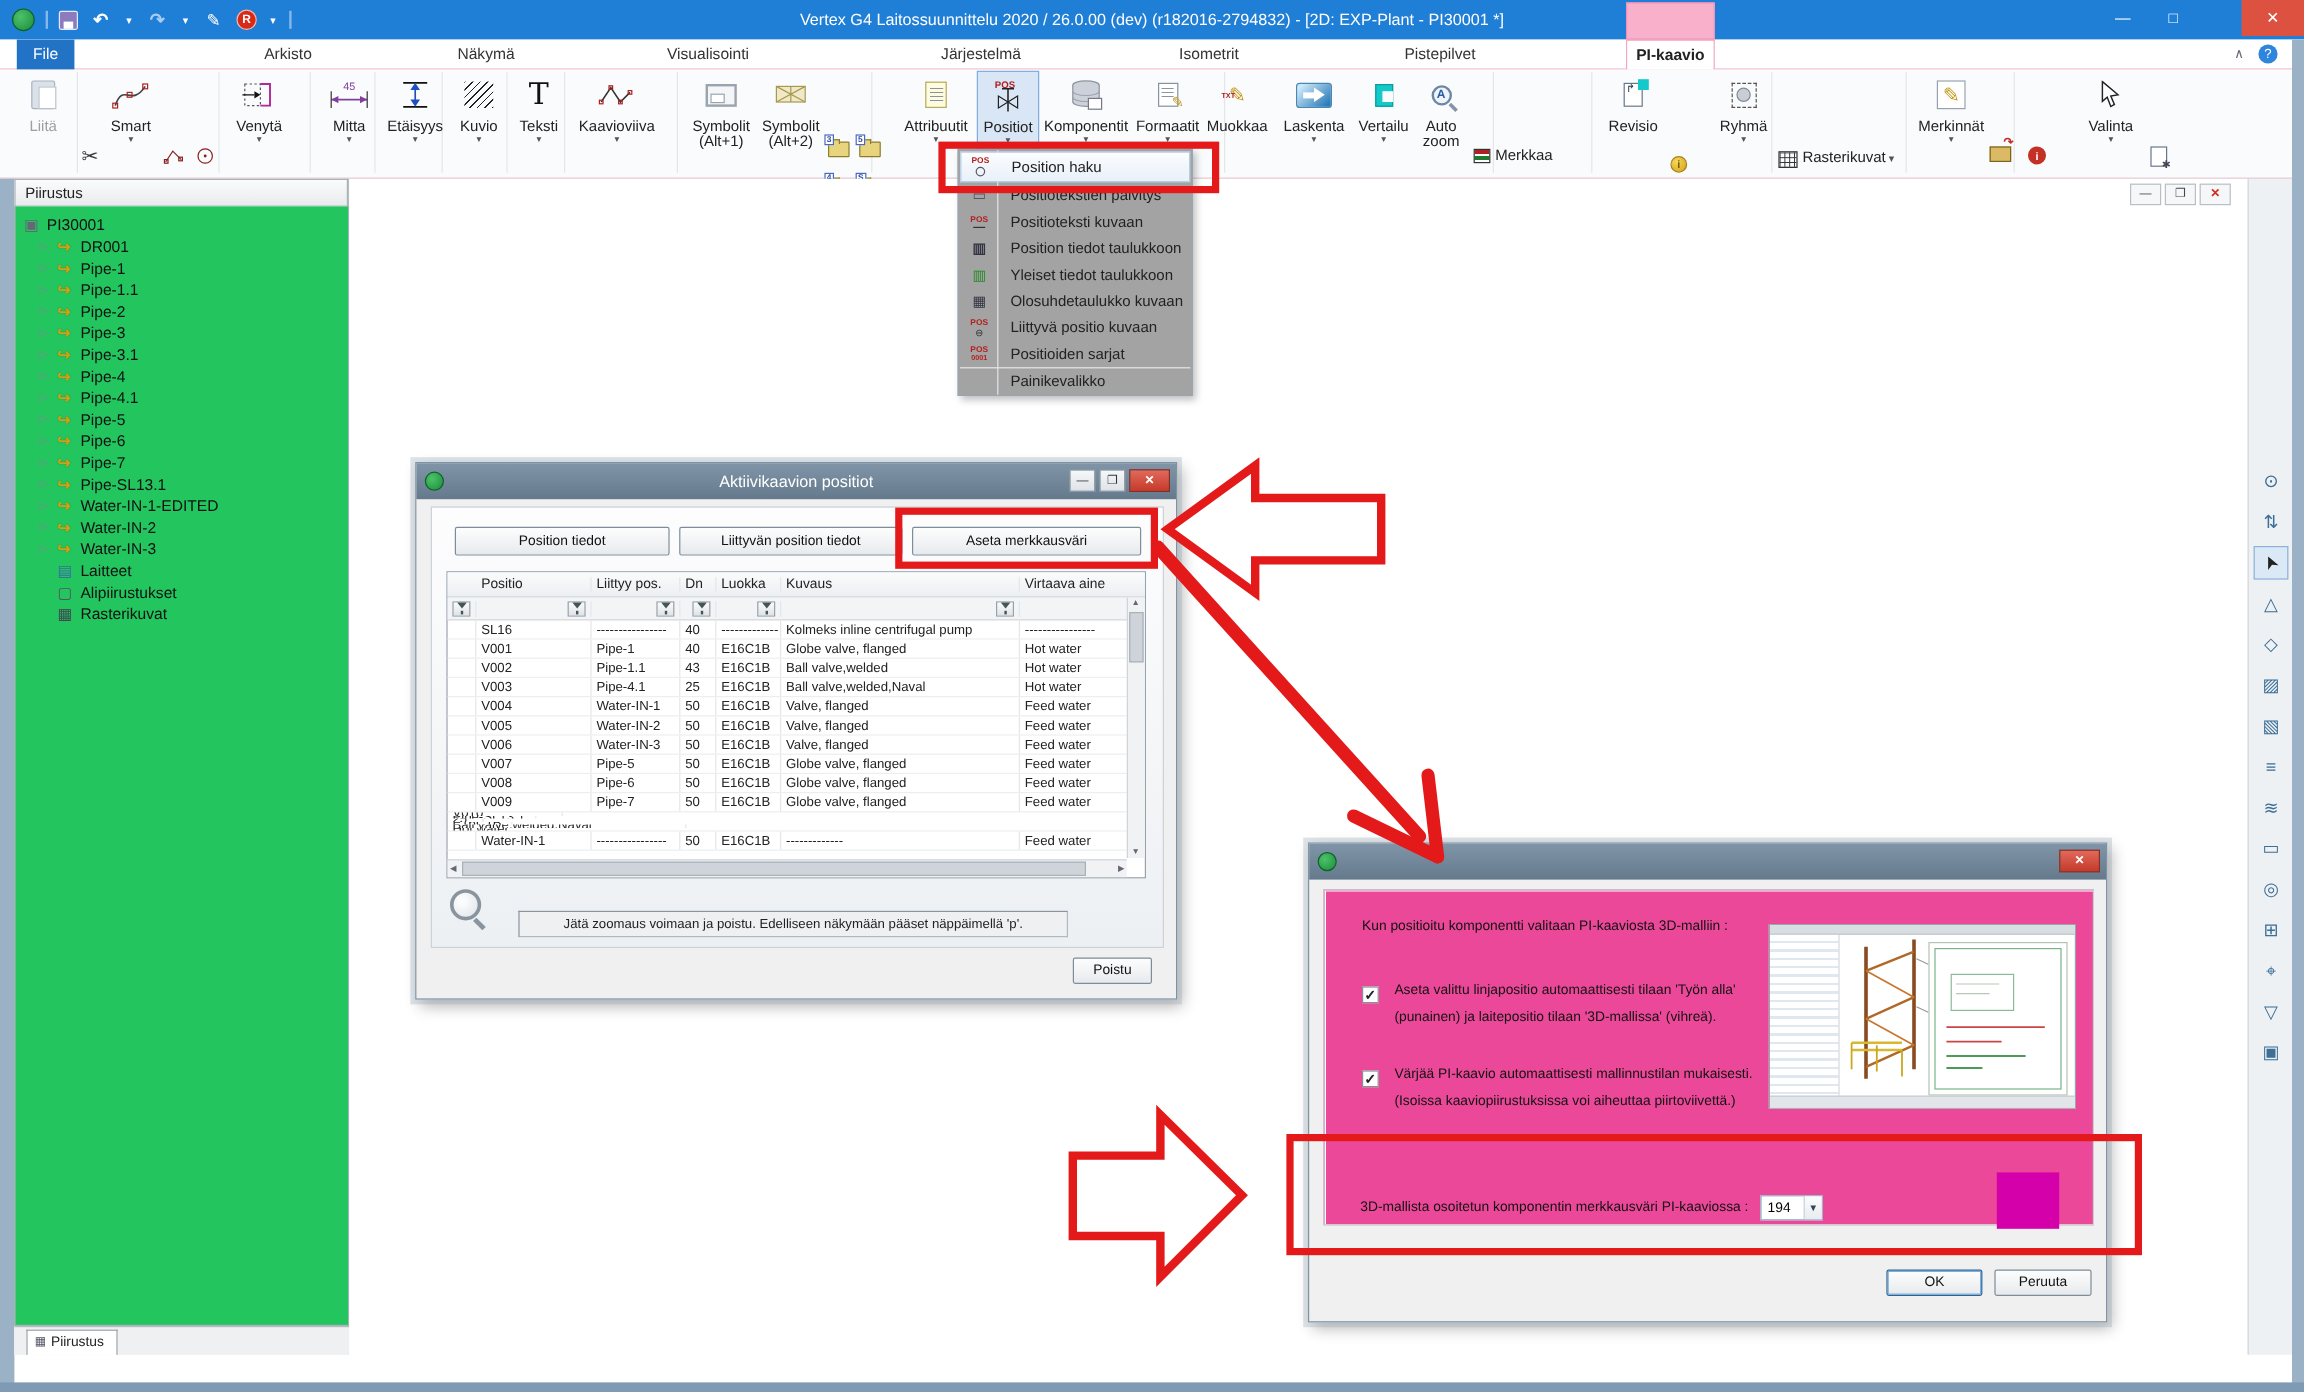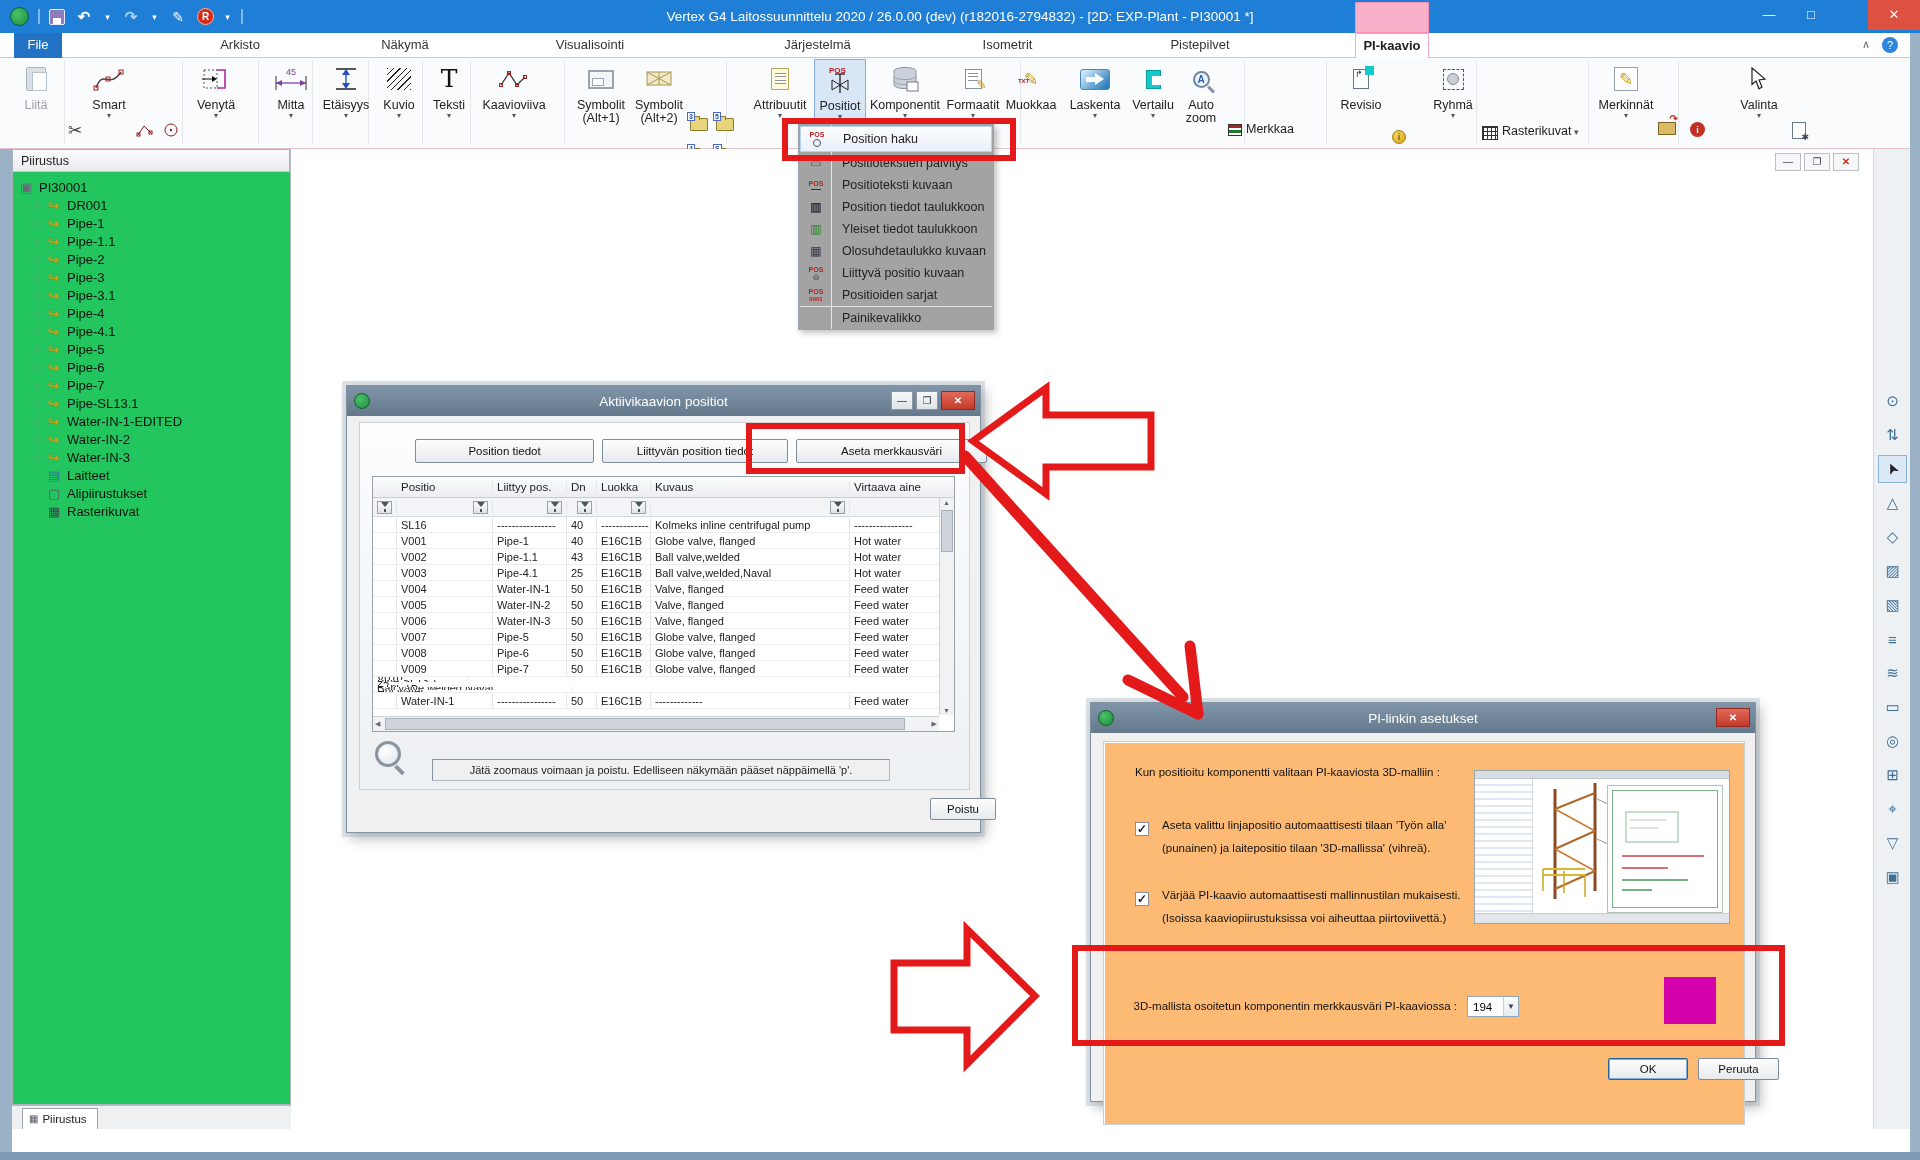--- a/index.html
+++ b/index.html
@@ -183,21 +183,21 @@
 
   
   .dlg{position:absolute;background:#f0f0f0;border:1px solid #7f93a2;box-shadow:0 0 0 4px rgba(160,175,190,.35),4px 5px 12px rgba(0,0,0,.3);z-index:20;}
   .dlg-title{height:30px;background:linear-gradient(#8096a8,#64798c);color:#fff;font-size:13.5px;display:flex;align-items:center;position:relative;}
   .dlg-title .cap{position:absolute;left:0;right:0;text-align:center;}
   .plant-ico{width:16px;height:16px;border-radius:50%;background:radial-gradient(circle at 35% 35%,#4cc26a,#1d8c3c);border:1px solid #0d6226;margin-left:7px;z-index:1;}
   .dlg-ctrls{position:absolute;right:5px;top:5px;display:flex;gap:3px;z-index:1;}
   .dlg-ctrls span{width:22px;height:19px;background:linear-gradient(#f6f7f8,#dfe3e7);border:1px solid #8b98a4;font-size:10px;color:#334;text-align:center;line-height:17px;}
   .dlg-ctrls .x{width:34px;background:linear-gradient(#e2695a,#c43a2a);border-color:#92291c;color:#fff;font-weight:bold;}
 
-  .btn{background:linear-gradient(#fdfdfd,#e7eaed);border:1px solid #7d8d9b;border-radius:2px;font-size:11.5px;color:#111;display:flex;align-items:center;justify-content:center;font-family:"Liberation Sans",sans-serif;margin-left:36px;}
+  .btn{background:linear-gradient(#fdfdfd,#e7eaed);border:1px solid #7d8d9b;border-radius:2px;font-size:11.5px;color:#111;display:flex;align-items:center;justify-content:center;font-family:"Liberation Sans",sans-serif;}
   .btn.focus{border:1px solid #2a6496;box-shadow:inset 0 0 0 1px #7ab0e0;}
 
   
   .d1{left:346px;top:385px;width:635px;height:448px;}
   .d1-panel{position:absolute;left:12px;top:36px;width:611px;height:368px;background:linear-gradient(#fdfdfe,#edf0f3);border:1px solid #cdd2d7;}
   .d1-b1{position:absolute;left:32px;top:53px;width:179px;height:24px;}
   .d1-b2{position:absolute;left:219px;top:53px;width:186px;height:24px;}
   .d1-b3{position:absolute;left:413px;top:53px;width:191px;height:24px;}
   .tablebox{position:absolute;left:25px;top:90px;width:583px;height:256px;background:#fff;border:1px solid #98a2ac;}
   .trow{display:flex;height:16px;font-size:11px;color:#222;}
@@ -218,21 +218,21 @@
   .hscroll::after{content:"▶";position:absolute;right:2px;top:3px;font-size:7px;color:#667;}
   .hthumb{position:absolute;left:12px;top:1px;width:520px;height:12px;background:#cfd4da;border:1px solid #a8b0b8;}
   .d1-mag{position:absolute;left:28px;top:355px;width:30px;height:30px;}
   .d1-mag::before{content:"";position:absolute;left:0;top:0;width:20px;height:20px;border:3px solid #8a949e;border-radius:50%;background:radial-gradient(circle at 35% 35%,#fff,#dde4ea);}
   .d1-mag::after{content:"";position:absolute;right:0;bottom:-1px;width:11px;height:4px;background:#8a949e;transform:rotate(45deg);}
   .d1-info{position:absolute;left:85px;top:373px;width:458px;height:22px;background:#eef0f2;border:1px solid #b0b8c0;border-top-color:#8a949e;border-left-color:#8a949e;font-size:11px;color:#222;display:flex;align-items:center;justify-content:center;white-space:nowrap;}
   .d1-poistu{position:absolute;left:547px;top:412px;width:66px;height:22px;}
 
   
   .d2{left:1090px;top:702px;width:666px;height:400px;}
-  .d2-panel{position:absolute;left:12px;top:38px;width:642px;height:384px;background:#fdba74;border:1px solid #c9ced3;box-shadow:inset 1px 1px 0 #fff;}
+  .d2-panel{position:absolute;left:12px;top:38px;width:642px;height:280px;background:#ec4899;border:1px solid #c9ced3;box-shadow:inset 1px 1px 0 #fff;}
   .d2-intro{position:absolute;left:31px;top:24px;font-size:11.5px;color:#111;white-space:nowrap;}
   .d2-thumb{position:absolute;left:370px;top:28px;width:256px;height:154px;background:#fff;border:1px solid #9aa4ac;}
   .d2-cb{position:absolute;width:14px;height:14px;background:#fff;border:1px solid #8a8f95;font-size:12px;line-height:12px;text-align:center;color:#222;font-weight:bold;}
   .d2-cbtext{position:absolute;font-size:11.5px;color:#111;line-height:23px;white-space:nowrap;}
   .d2-sep{position:absolute;left:10px;right:10px;top:205px;border-top:1px solid #cdd2d6;box-shadow:0 1px 0 #fff;}
   .d2-collabel{position:absolute;right:287px;top:258px;font-size:11.5px;color:#111;white-space:nowrap;}
   .d2-select{position:absolute;left:363px;top:254px;width:52px;height:21px;background:#fff;border:1px solid #8fa8c0;font-size:11.5px;display:flex;align-items:center;}
   .d2-select .val{flex:1;padding-left:5px;}
   .d2-select .arr{width:15px;text-align:center;font-size:8px;color:#345;background:linear-gradient(#fbfcfd,#e8ecf0);border-left:1px solid #c4d0dc;align-self:stretch;display:flex;align-items:center;justify-content:center;}
   .d2-swatch{position:absolute;left:560px;top:235px;width:52px;height:47px;background:#d400aa;}
@@ -954,21 +954,20 @@
     </div>
 
     <div class="d1-mag"></div>
     <div class="d1-info">Jätä zoomaus voimaan ja poistu. Edelliseen näkymään pääset näppäimellä 'p'.</div>
     <div class="btn d1-poistu">Poistu</div>
   </div>
 
   <div class="dlg d2">
     <div class="dlg-title">
       <span class="plant-ico"></span>
-      <span class="cap">PI-linkin asetukset</span>
       <span class="dlg-ctrls">
           <span class="x">✕</span>
         </span>
     </div>
     <div class="d2-panel">
       <div class="d2-intro">Kun positioitu komponentti valitaan PI-kaaviosta 3D-malliin :</div>
 
       <div class="d2-thumb">
         <div class="th-top"></div>
         <div class="th-left"></div>

